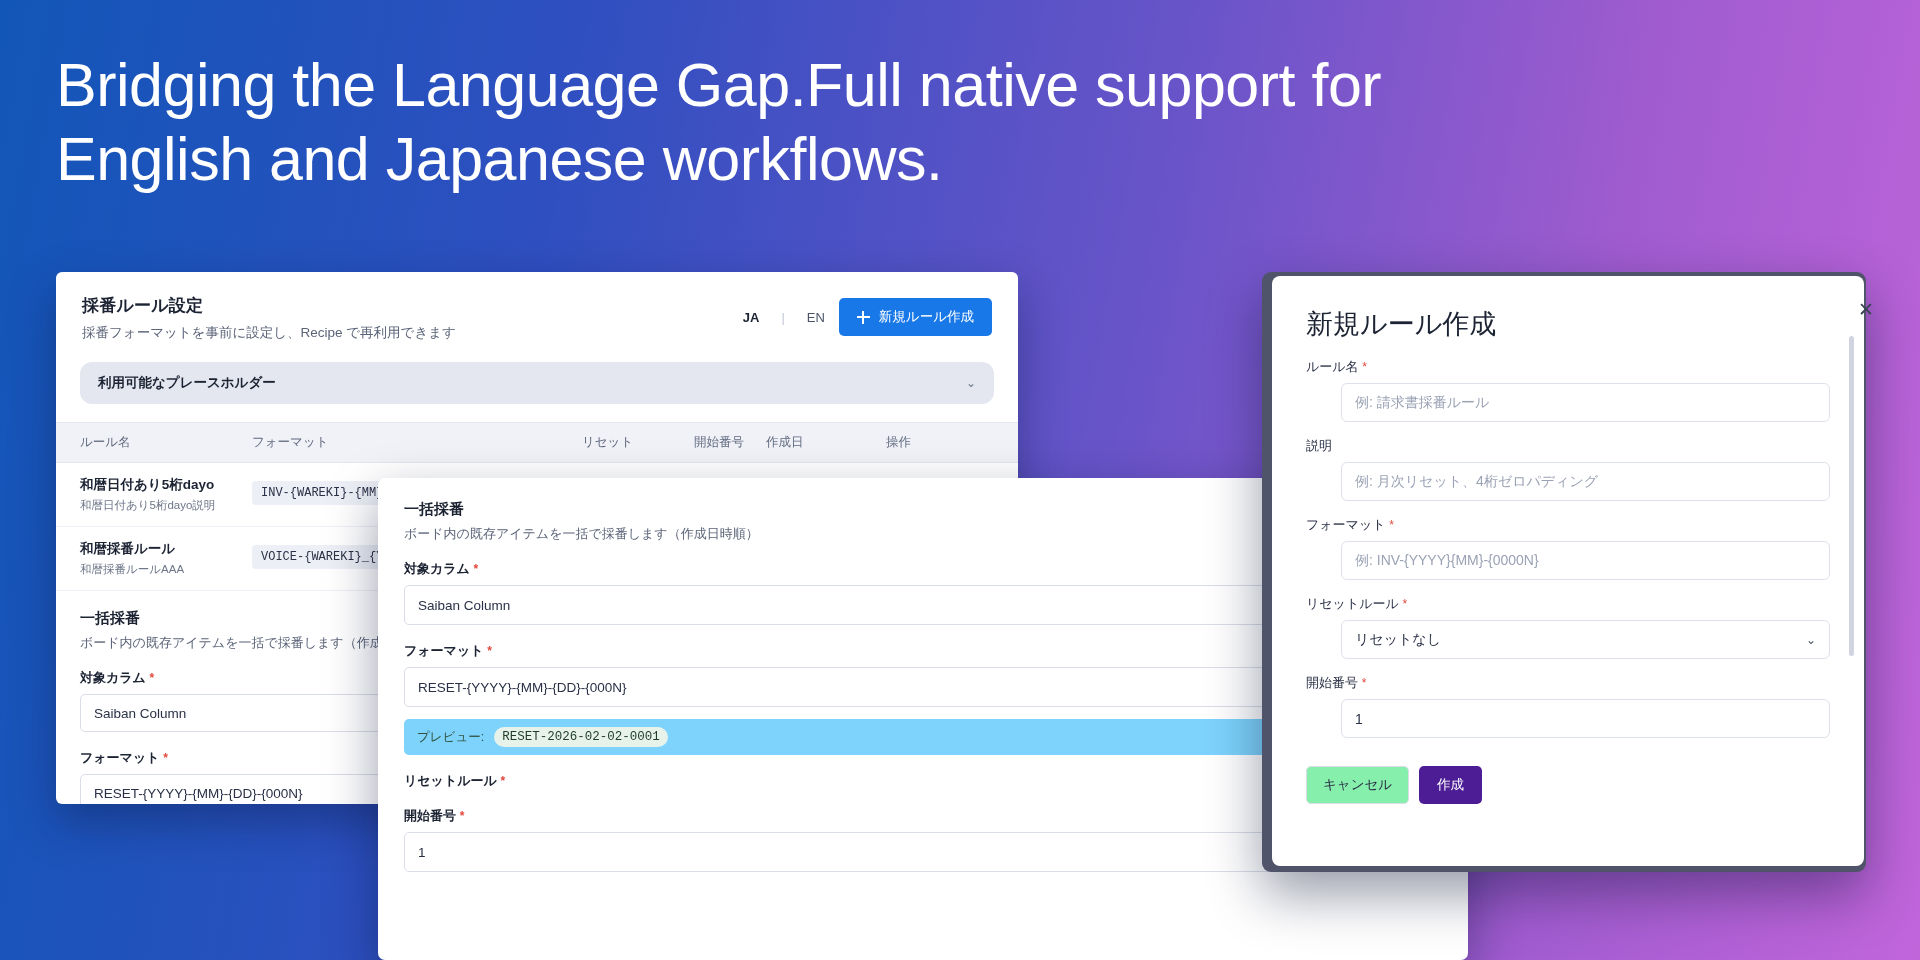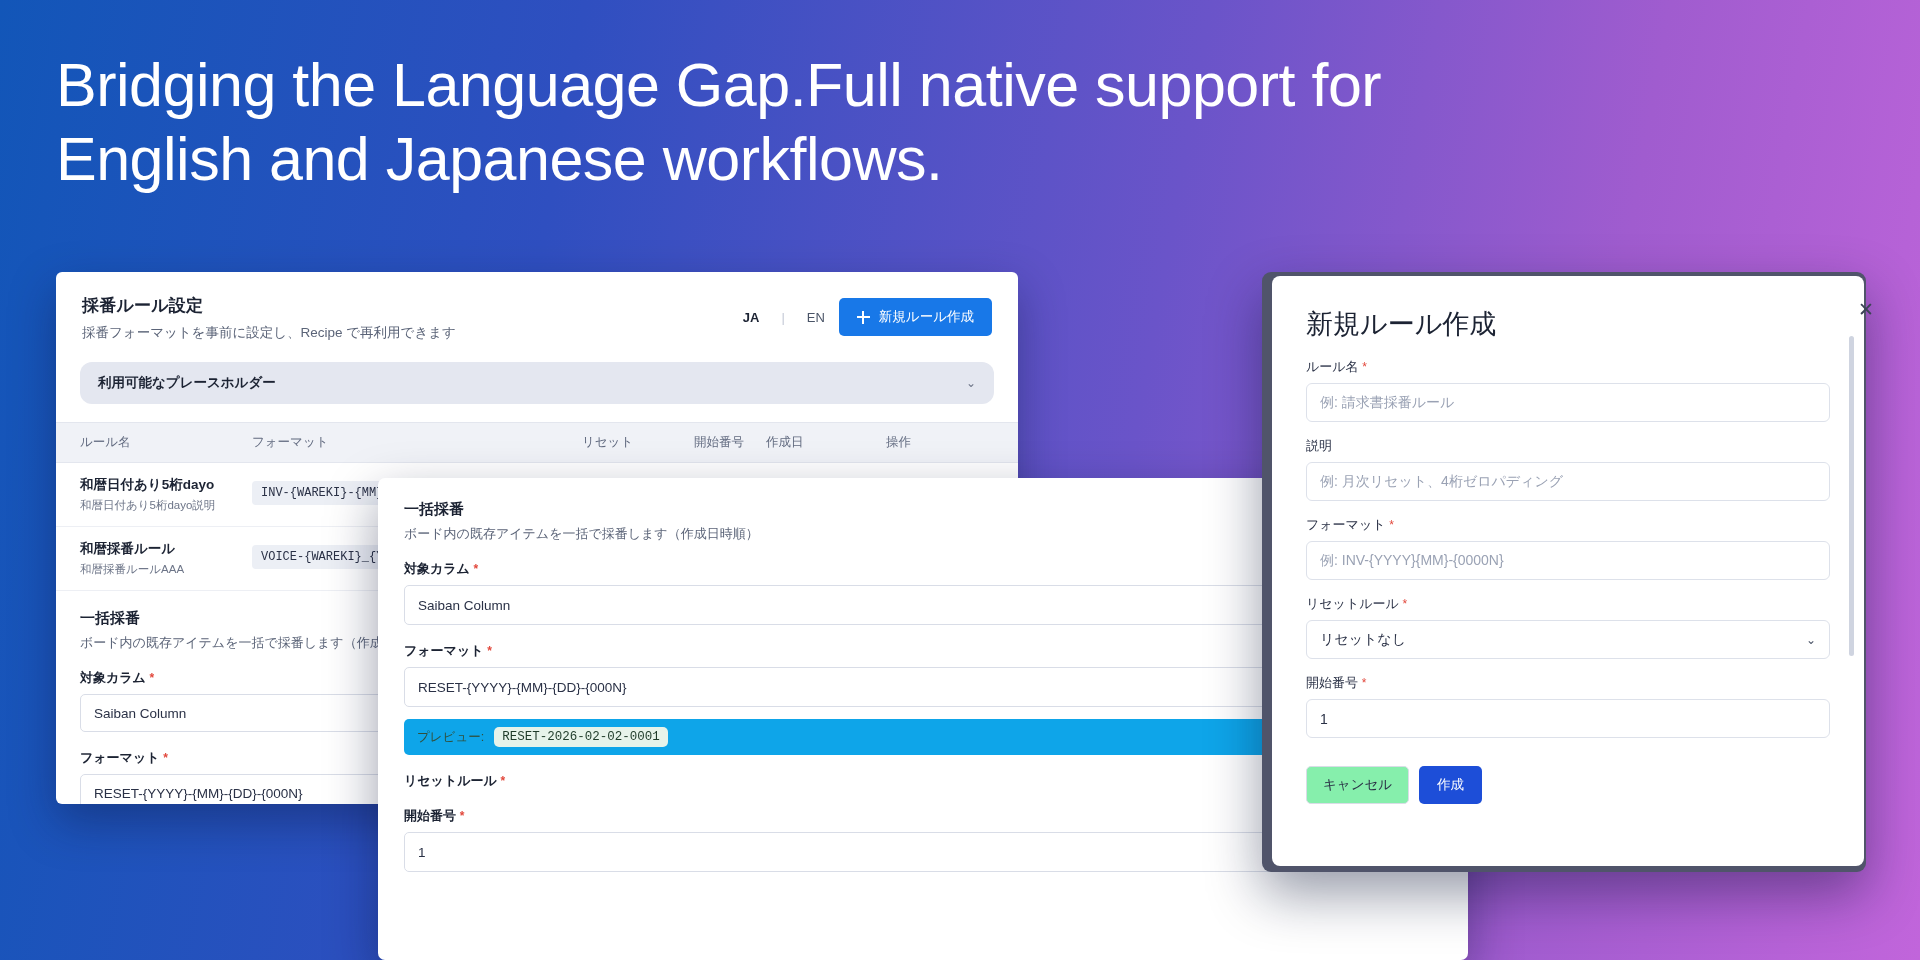--- a/index.html
+++ b/index.html
@@ -197,32 +197,32 @@
     height: 482px;
     background: #ffffff;
     border-radius: 7px;
     box-shadow: 0 20px 52px rgba(8, 16, 50, .40);
     padding: 22px 26px;
     overflow: hidden;
   }
   .mid-panel .field-box { height: 40px; }
   .preview-bar {
     margin-top: 12px;
-    background: #0ea5e9;
+    background: #7dd3fc;
     border-radius: 5px;
     height: 36px;
     display: flex;
     align-items: center;
     gap: 10px;
     padding: 0 13px;
   }
   .preview-label { font-size: 12.5px; color: #30503c; }
   .preview-val {
     background: #e7f3ea;
-    border-radius: 5px;
+    border-radius: 10px;
     padding: 3px 8px;
     font-family: "Liberation Mono", "DejaVu Sans Mono", monospace;
     font-size: 12.5px;
     color: #1f3b29;
   }
 
   
   .modal-frame {
     position: absolute;
     left: 1262px;
@@ -271,40 +271,41 @@
     height: 39px;
     border: 1px solid #dde1ea;
     border-radius: 6px;
     background: #fff;
     display: flex;
     align-items: center;
     justify-content: space-between;
     padding: 0 13px;
     font-size: 14px;
     color: #2a3146;
+    margin-left: 35px;
   }
   .m-input.ph { color: #9aa2b4; }
   .m-input .chev2 { color: #4a5467; font-size: 12px; }
   .modal-actions {
     display: flex;
     gap: 10px;
     margin-top: 28px;
   }
   .btn-ghost {
     background: #86efac;
     border: 1px solid #d9dde7;
     border-radius: 5px;
     font-size: 13.5px;
     color: #2a3146;
     padding: 9px 16px;
     font-family: inherit;
     cursor: pointer;
   }
   .btn-blue {
-    background: #1d4ed8;
+    background: #4c1d95;
     border: none;
     border-radius: 5px;
     font-size: 13.5px;
     color: #fff;
     padding: 9px 18px;
     font-family: inherit;
     cursor: pointer;
   }
   .modal-scrollbar {
     position: absolute;

